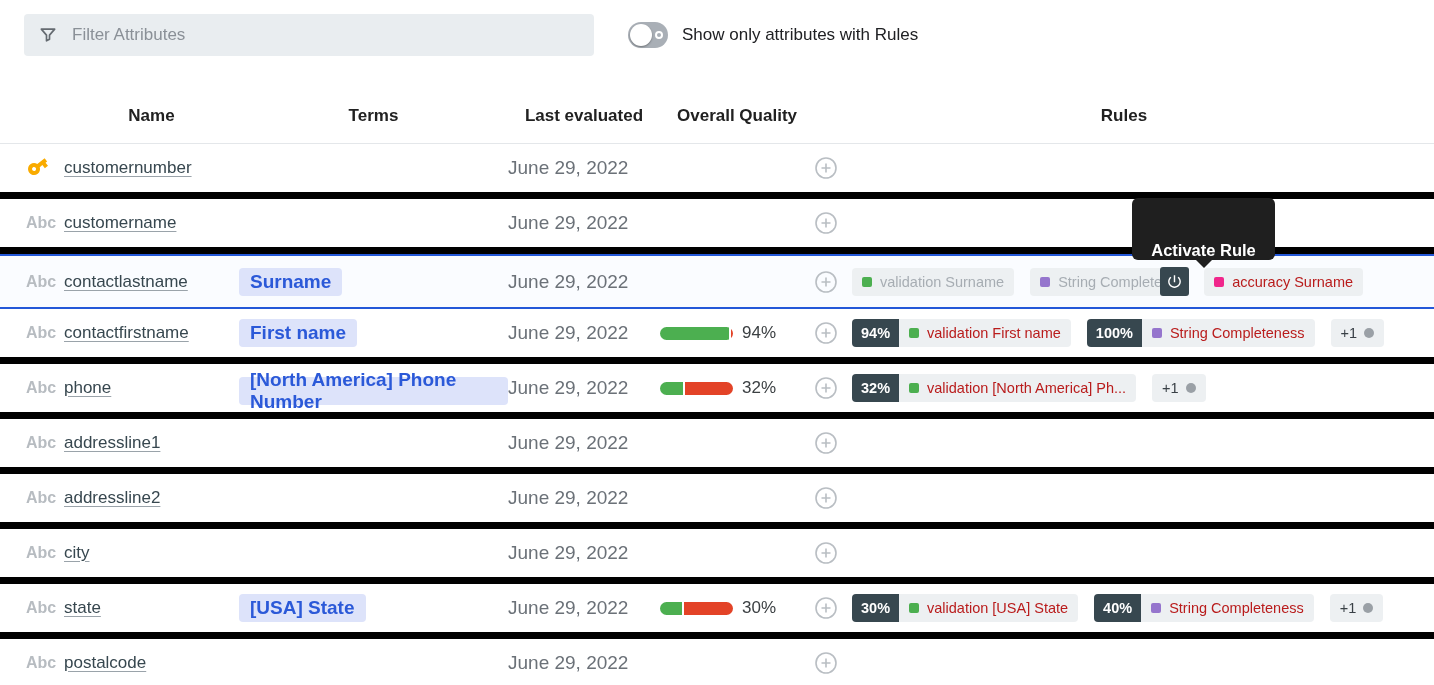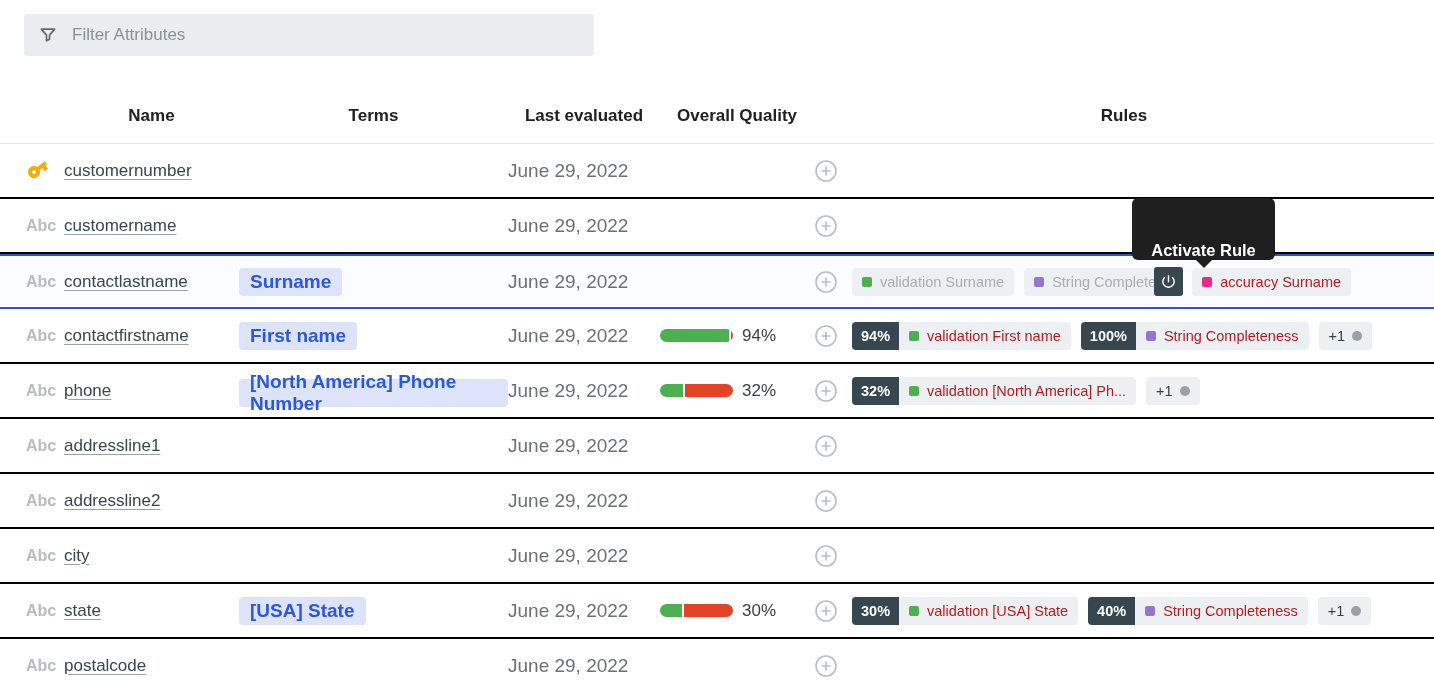--- a/index.html
+++ b/index.html
@@ -27,39 +27,39 @@
   .thead { height:56px; display:flex; align-items:center; border-bottom:1px solid #e4e7ea;
     font-weight:700; font-size:17px; color:#212121;text-align:center; }
   .col-icon   { width:64px;  padding-left:26px; flex:0 0 auto; }
   .col-name   { width:175px; flex:0 0 auto; }
   .col-terms  { width:269px; flex:0 0 auto; }
   .col-date   { width:152px; flex:0 0 auto; }
   .col-quality{ width:154px; flex:0 0 auto; }
   .col-rules  { flex:1 1 auto; min-width:0; }
 
   
-  .row { height:55px; display:flex; align-items:center; border-bottom:2px solid #000000; background:#fff; }
+  .row { height:55px; display:flex; align-items:center; border-bottom:7px solid #000000; background:#fff; }
   .row.highlighted { background:#fafcff; border-top:2px solid #2458d8; border-bottom:2px solid #2458d8; }
   .abc-icon { font-size:16px; font-weight:700; color:#b7bcc1; }
   .name-link { font-size:17px; color:#37474f; text-decoration:underline;
     text-decoration-color:#9aa3aa; text-underline-offset:3px; cursor:pointer; }
   .term-chip { display:inline-flex; align-items:center; height:28px; padding:0 11px;
     background:#dde3fa; border-radius:4px; color:#2b59d8; font-size:19px; font-weight:700; cursor:pointer; }
   .date-text { font-size:19px; color:#6b7178; }
 
   .quality-wrap { display:flex; align-items:center; gap:9px; }
   .qbar { width:73px; height:13px; border-radius:7px; overflow:hidden; display:flex; }
   .qbar .seg-green { background:#4caf50; }
   .qbar .gap { width:2px; background:#fff; flex:0 0 auto; }
   .qbar .seg-red { background:#e34327; flex:1 1 auto; }
   .qpct { font-size:17px; color:#3c4043; }
 
   .rules-cell { display:flex; align-items:center; gap:14px; }
   .plus-btn { width:24px; height:24px; flex:0 0 auto; cursor:pointer; }
-  .chips { display:flex; align-items:center; gap:10px; }
+  .chips { display:flex; align-items:center; gap:16px; }
   .chip-unit { display:flex; align-items:stretch; height:28px; position:relative; cursor:pointer; }
   .chip-badge { display:flex; align-items:center; padding:0 9px; background:#37474f; color:#fff;
     font-size:14.5px; font-weight:700; border-radius:4px 0 0 4px; }
   .chip-body { display:flex; align-items:center; gap:8px; padding:0 10px; background:#edf0f2;
     border-radius:4px; font-size:14.5px; color:#b91c1c; white-space:nowrap; }
   .chip-unit.has-badge .chip-body { border-radius:0 4px 4px 0; }
   .chip-body.muted { color:#a7adb3; }
   .chip-body.clipped { width:150px; overflow:hidden; }
   .chip-unit.has-power { margin-right:8px; }
   .dot-sq { width:10px; height:10px; border-radius:2px; flex:0 0 auto; }
@@ -82,20 +82,27 @@
 
 <div class="app">
 
   <div class="topbar">
     <div class="filter-box">
       <svg width="20" height="20" viewBox="0 0 24 24" fill="none" stroke="#646a70" stroke-width="2" stroke-linejoin="round">
           <path d="M4 5h16l-6.2 7.2V17l-3.6 2v-6.8L4 5z"></path>
         </svg>
       <input type="text" placeholder="Filter Attributes" style="">
     </div>
+    <div class="toggle-group">
+      <div class="toggle">
+        <span class="knob"></span>
+        <span class="ring"></span>
+      </div>
+      <span class="toggle-label">Show only attributes with Rules</span>
+    </div>
   </div>
 
   <div class="thead">
     <div class="col-icon"></div>
     <div class="col-name">Name</div>
     <div class="col-terms">Terms</div>
     <div class="col-date">Last evaluated</div>
     <div class="col-quality">Overall Quality</div>
     <div class="col-rules">Rules</div>
   </div>

